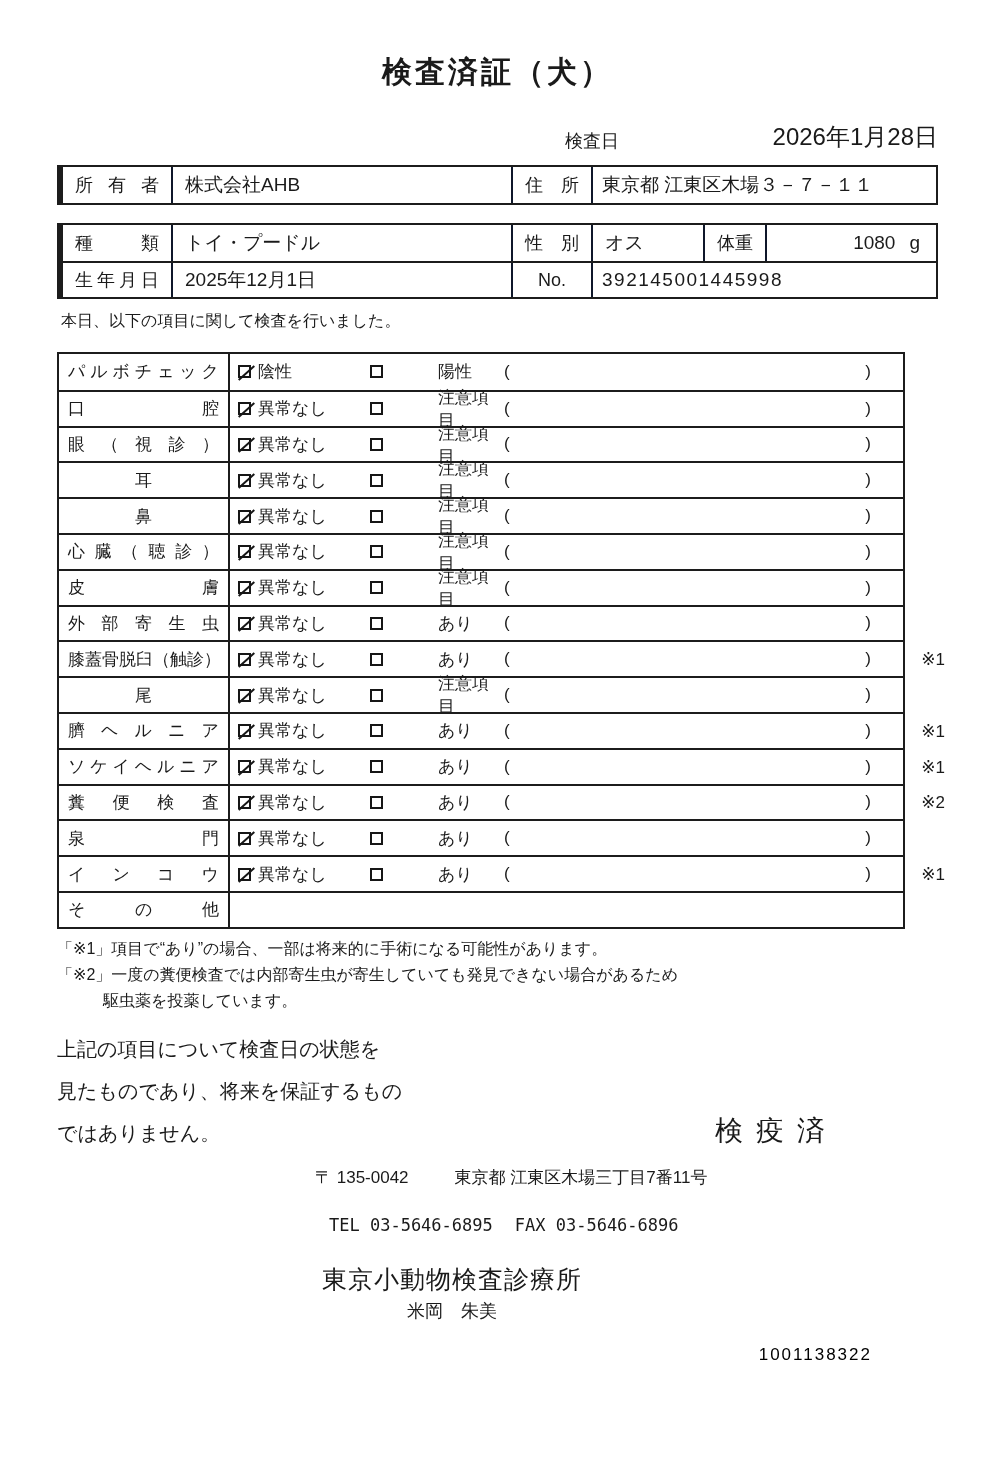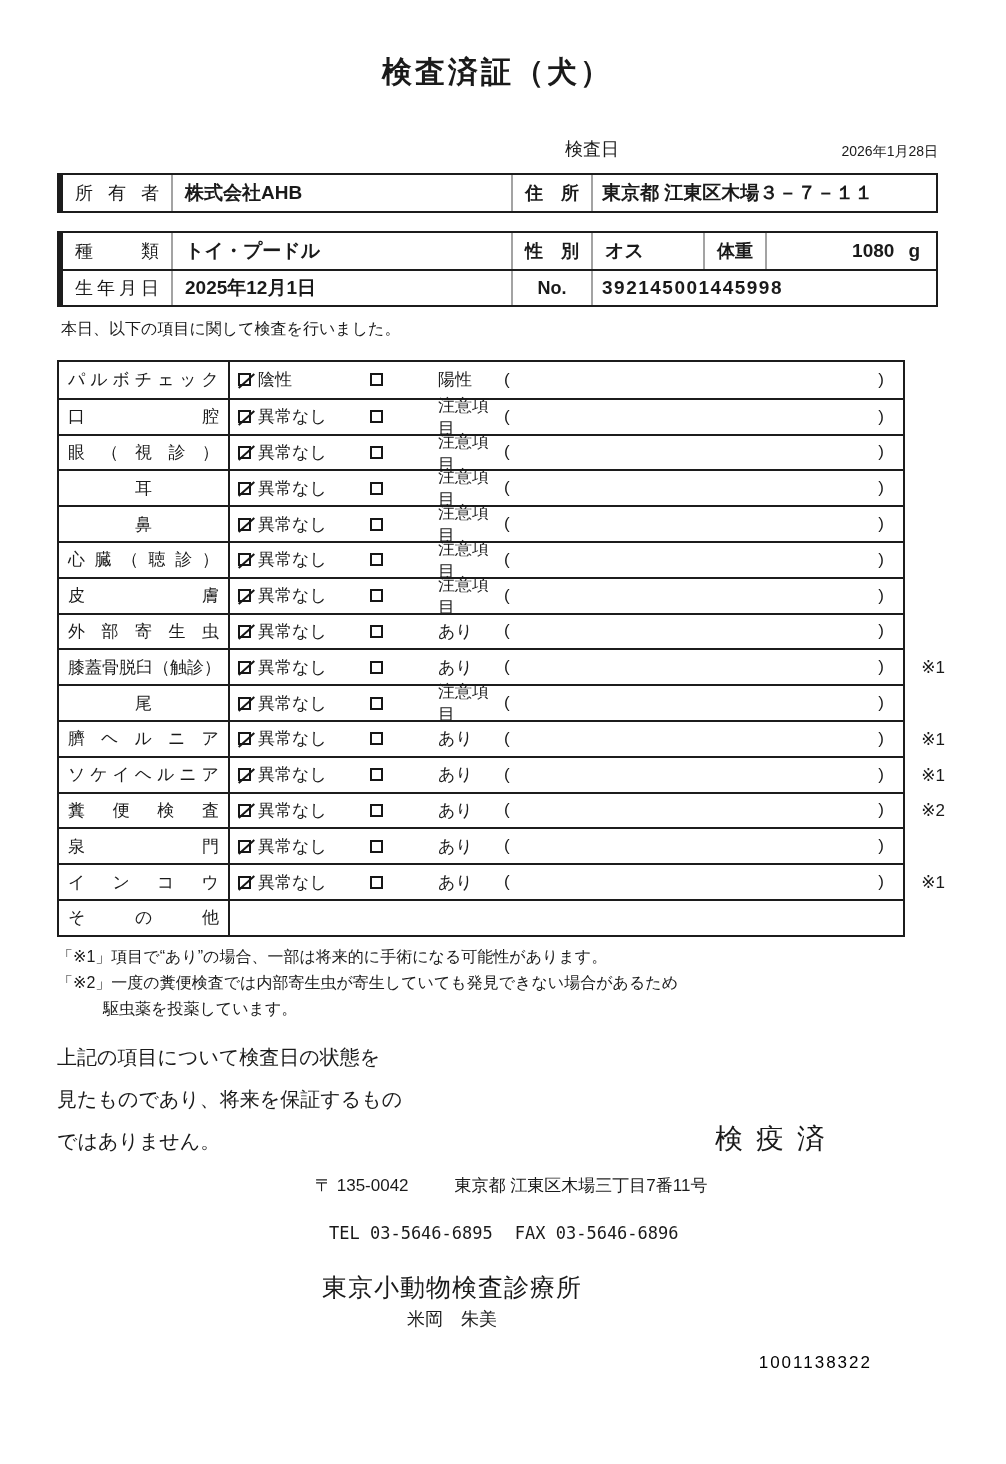--- a/index.html
+++ b/index.html
@@ -6,50 +6,50 @@
   html,body { margin:0; padding:0; }
   body {
     width:1006px; height:1464px; background:#ffffff;
     font-family:"Liberation Sans","DejaVu Sans",sans-serif;
     color:#1a1a1a; overflow:hidden;
   }
   .page { padding:52px 68px 0 57px; }
 
   .title { text-align:center; font-size:30px; font-weight:700; letter-spacing:3px; }
 
-  .date-row { display:flex; align-items:flex-end; margin-top:44px; }
+  .date-row { display:flex; align-items:flex-end; margin-top:28px; }
   .date-label { margin-left:508px; font-size:18px; }
-  .date-value { margin-left:auto; font-size:14px; }
+  .date-value { margin-left:auto; font-size:24px; }
 
   
   .tbl { border:2px solid #1c1c1c; border-left:6px solid #1c1c1c; }
   .trow { display:flex; height:36px; }
   .trow + .trow { border-top:2px solid #1c1c1c; }
   .cell { display:flex; align-items:center; padding:0 12px; font-size:18px; }
-  .cell + .cell { border-left:2px solid #a3a3a3;font-weight:bold; }
+  .cell + .cell { border-left:2px solid #0f172a; }
   .val { font-size:19px; }
   .spread { flex:1; display:flex; justify-content:space-between; }
 
   .t1 { margin-top:12px; }
   .w-108 { width:108px; } .w-340 { width:340px; } .w-80 { width:80px; }
   .w-95 { width:112px; }  .w-62 { width:62px; }
   .grow { flex:1;padding-left:9px; }
   .t2 { margin-top:18px; }
   .weight-cell { justify-content:flex-end; gap:14px; padding-right:16px; }
   .no-cell { justify-content:center; }
   .num { letter-spacing:1.5px; }
 
   .intro { margin-top:12px; margin-left:4px; font-size:16px; }
 
   
   .mtable { margin-top:20px; width:848px; border:2px solid #1c1c1c; }
   .mrow { display:flex; height:35.8px; position:relative; }
   .mrow + .mrow { border-top:2px solid #1c1c1c; }
   .cell-label { width:171px; border-right:2px solid #1c1c1c; display:flex; align-items:center; padding:0 9px; font-size:17px; }
-  .cell-content { flex:1; display:flex; align-items:center; padding:0 19px 0 8px; font-size:17px; }
+  .cell-content { flex:1; display:flex; align-items:center; padding:0 32px 0 8px; font-size:17px; }
   .opt { display:flex; align-items:center; }
   .opt-1 { width:132px; }
   .opt-2 { width:134px;gap:48px; }
   .cb { width:13px; height:13px; border:2px solid #161616; margin-right:7px; position:relative; flex:none; }
   .cb.checked::after {
     content:""; position:absolute; left:-4px; top:50%; width:21px;
     border-top:2.5px solid #161616; transform:rotate(-42deg);
   }
   .spacer { flex:1; }
   .row-note { position:absolute; right:-42px; top:50%; transform:translateY(-50%); font-size:17px; white-space:nowrap; }

